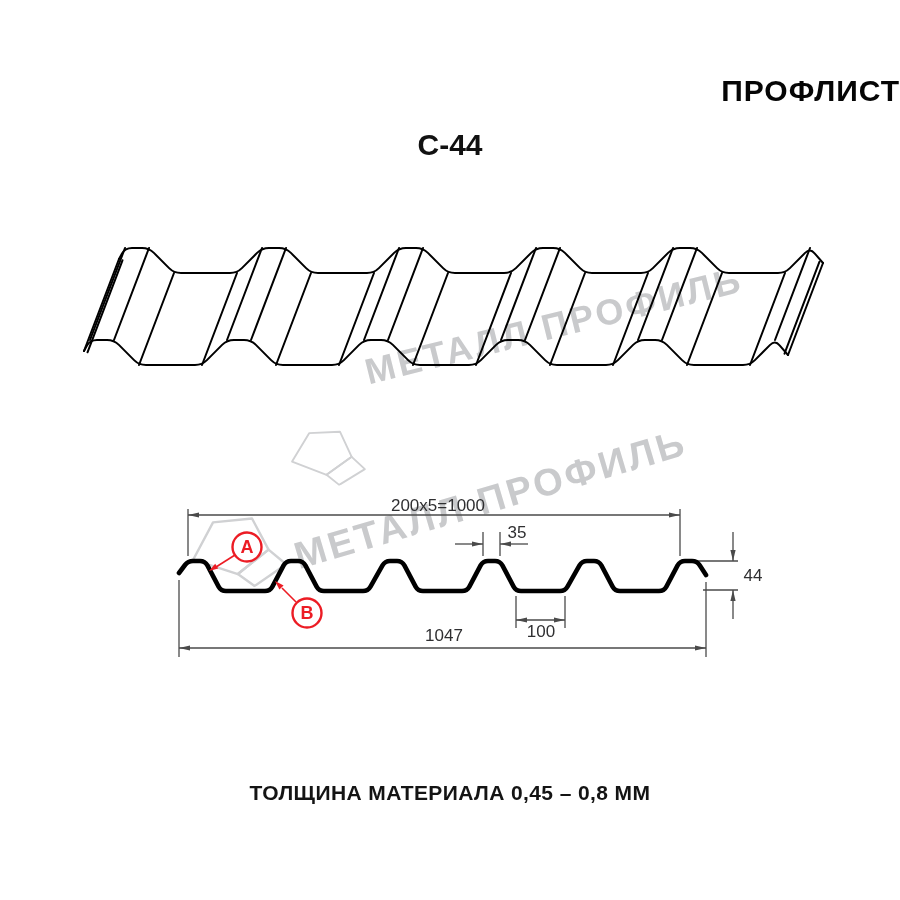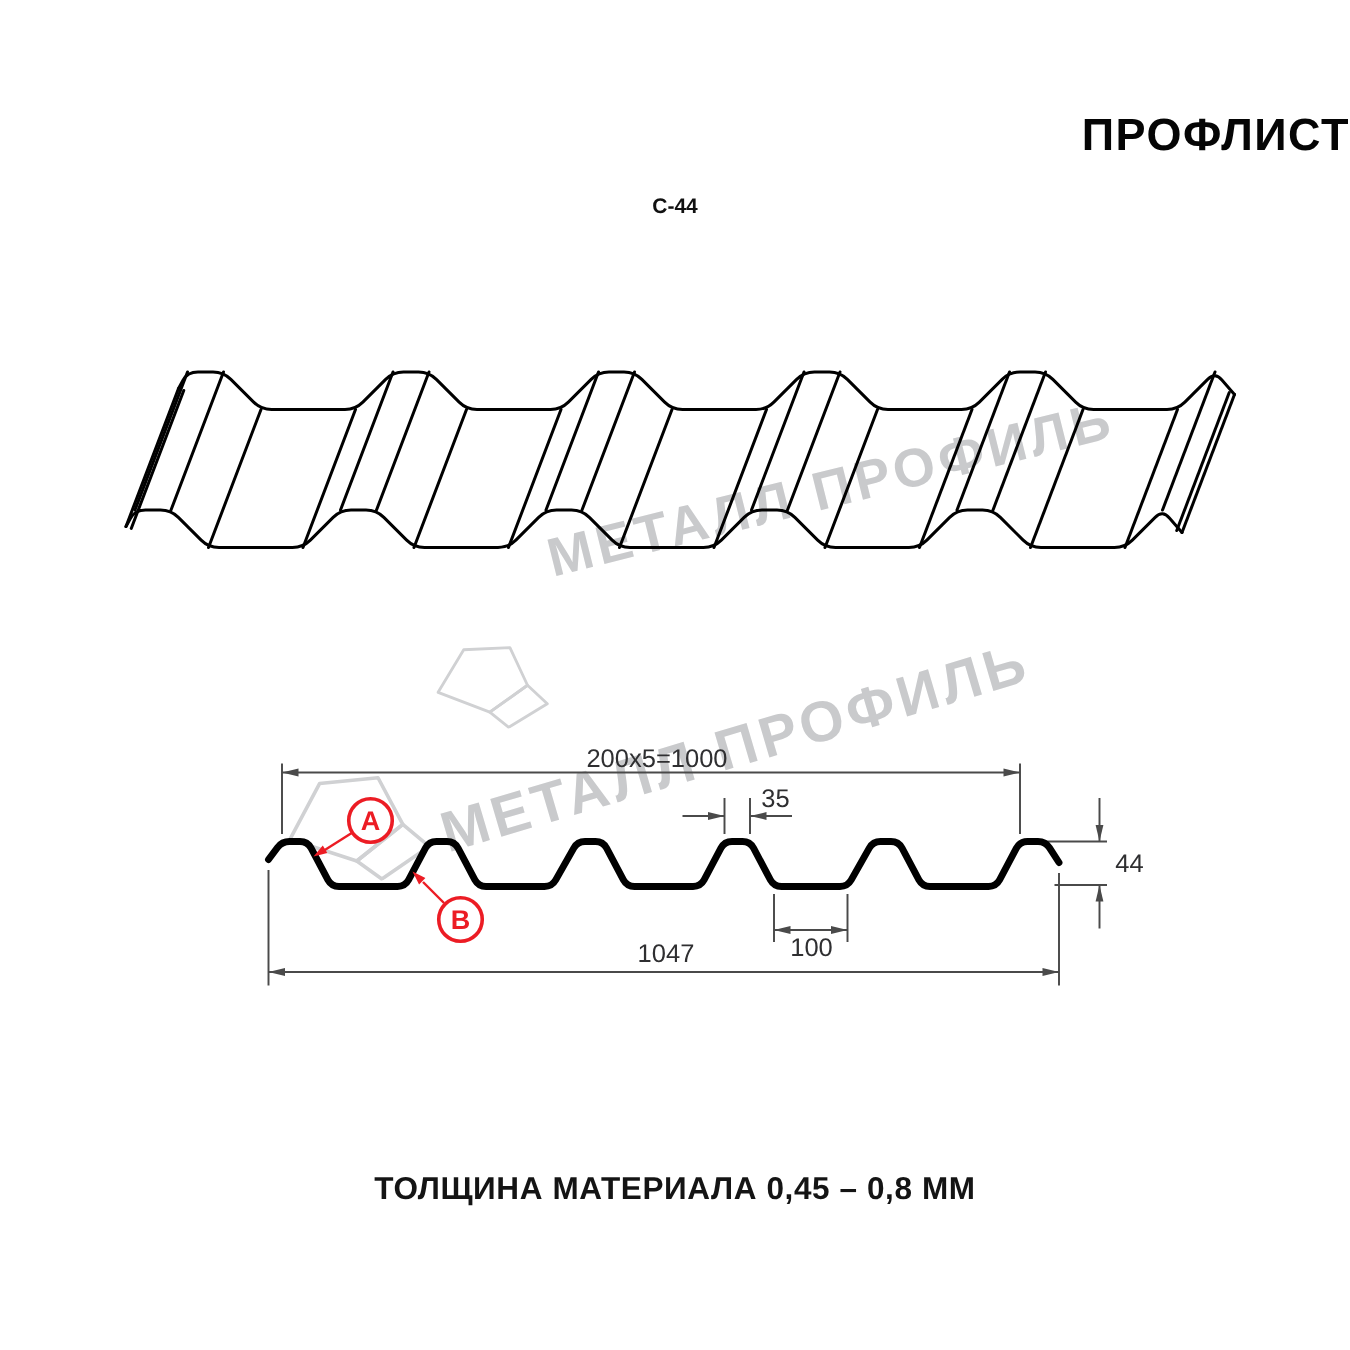--- a/index.html
+++ b/index.html
@@ -1,21 +1,21 @@
 <!DOCTYPE html>
 <html><head>
 <meta charset="utf-8">
 <style>
   html,body{margin:0;padding:0;background:#fff;}
   .page{position:relative;width:900px;height:900px;background:#fff;overflow:hidden;
         font-family:"Liberation Sans", sans-serif;}
   .title{position:absolute;left:0;top:76px;width:100%;text-align:right;
          font-size:30px;font-weight:800;letter-spacing:1px;color:#050505;line-height:1;}
   .subtitle{position:absolute;left:0;top:130px;width:100%;text-align:center;
-            font-size:14px;font-weight:700;color:#111;line-height:1;}
+            font-size:30px;font-weight:700;color:#111;line-height:1;}
   .footer{position:absolute;left:0;top:782px;width:100%;text-align:center;
           font-size:21px;font-weight:700;letter-spacing:.4px;color:#141414;line-height:1;}
   .wm-text{position:absolute;white-space:nowrap;font-weight:700;color:#c9cacc;
            letter-spacing:3px;transform-origin:center center;z-index:1;user-select:none;}
   .wm1{left:360px;top:305px;font-size:36px;transform:rotate(-14deg);}
   .wm2{left:287px;top:478px;font-size:38px;transform:rotate(-16.5deg);}
   .wm-logo{position:absolute;z-index:1;}
   .wm-logo path{fill:none;stroke:#d0d1d3;stroke-width:2.5;stroke-linejoin:round;}
   .logo1{left:288px;top:426px;transform:rotate(-14deg);}
   .logo2{left:188px;top:512px;transform:rotate(-17deg);}

